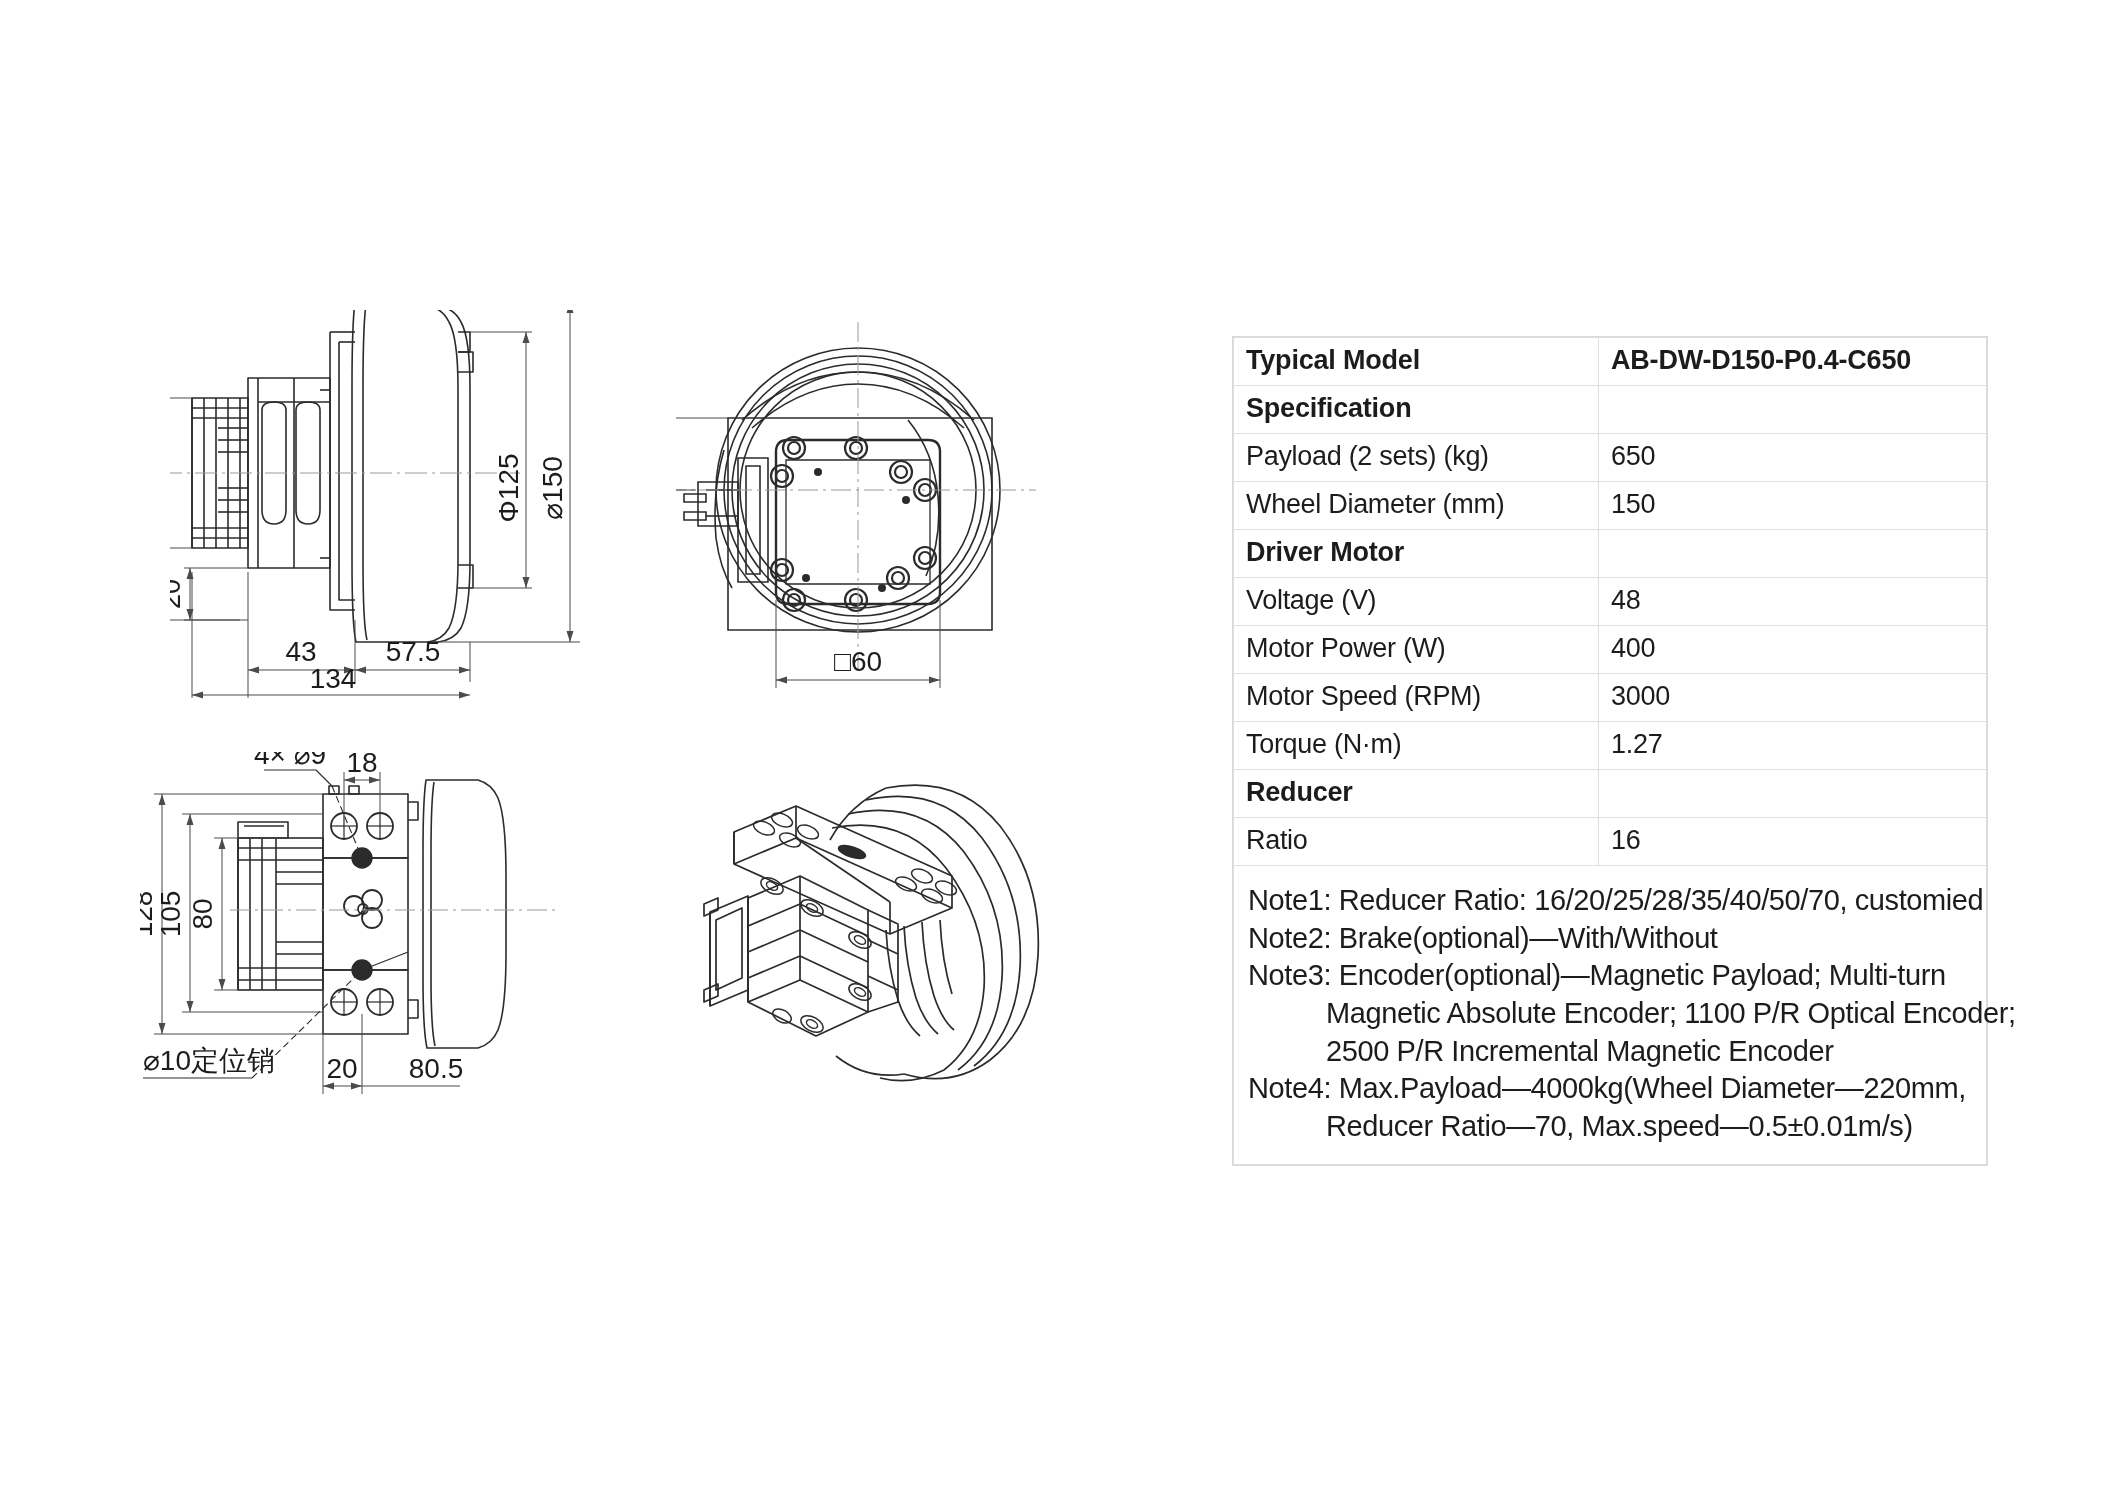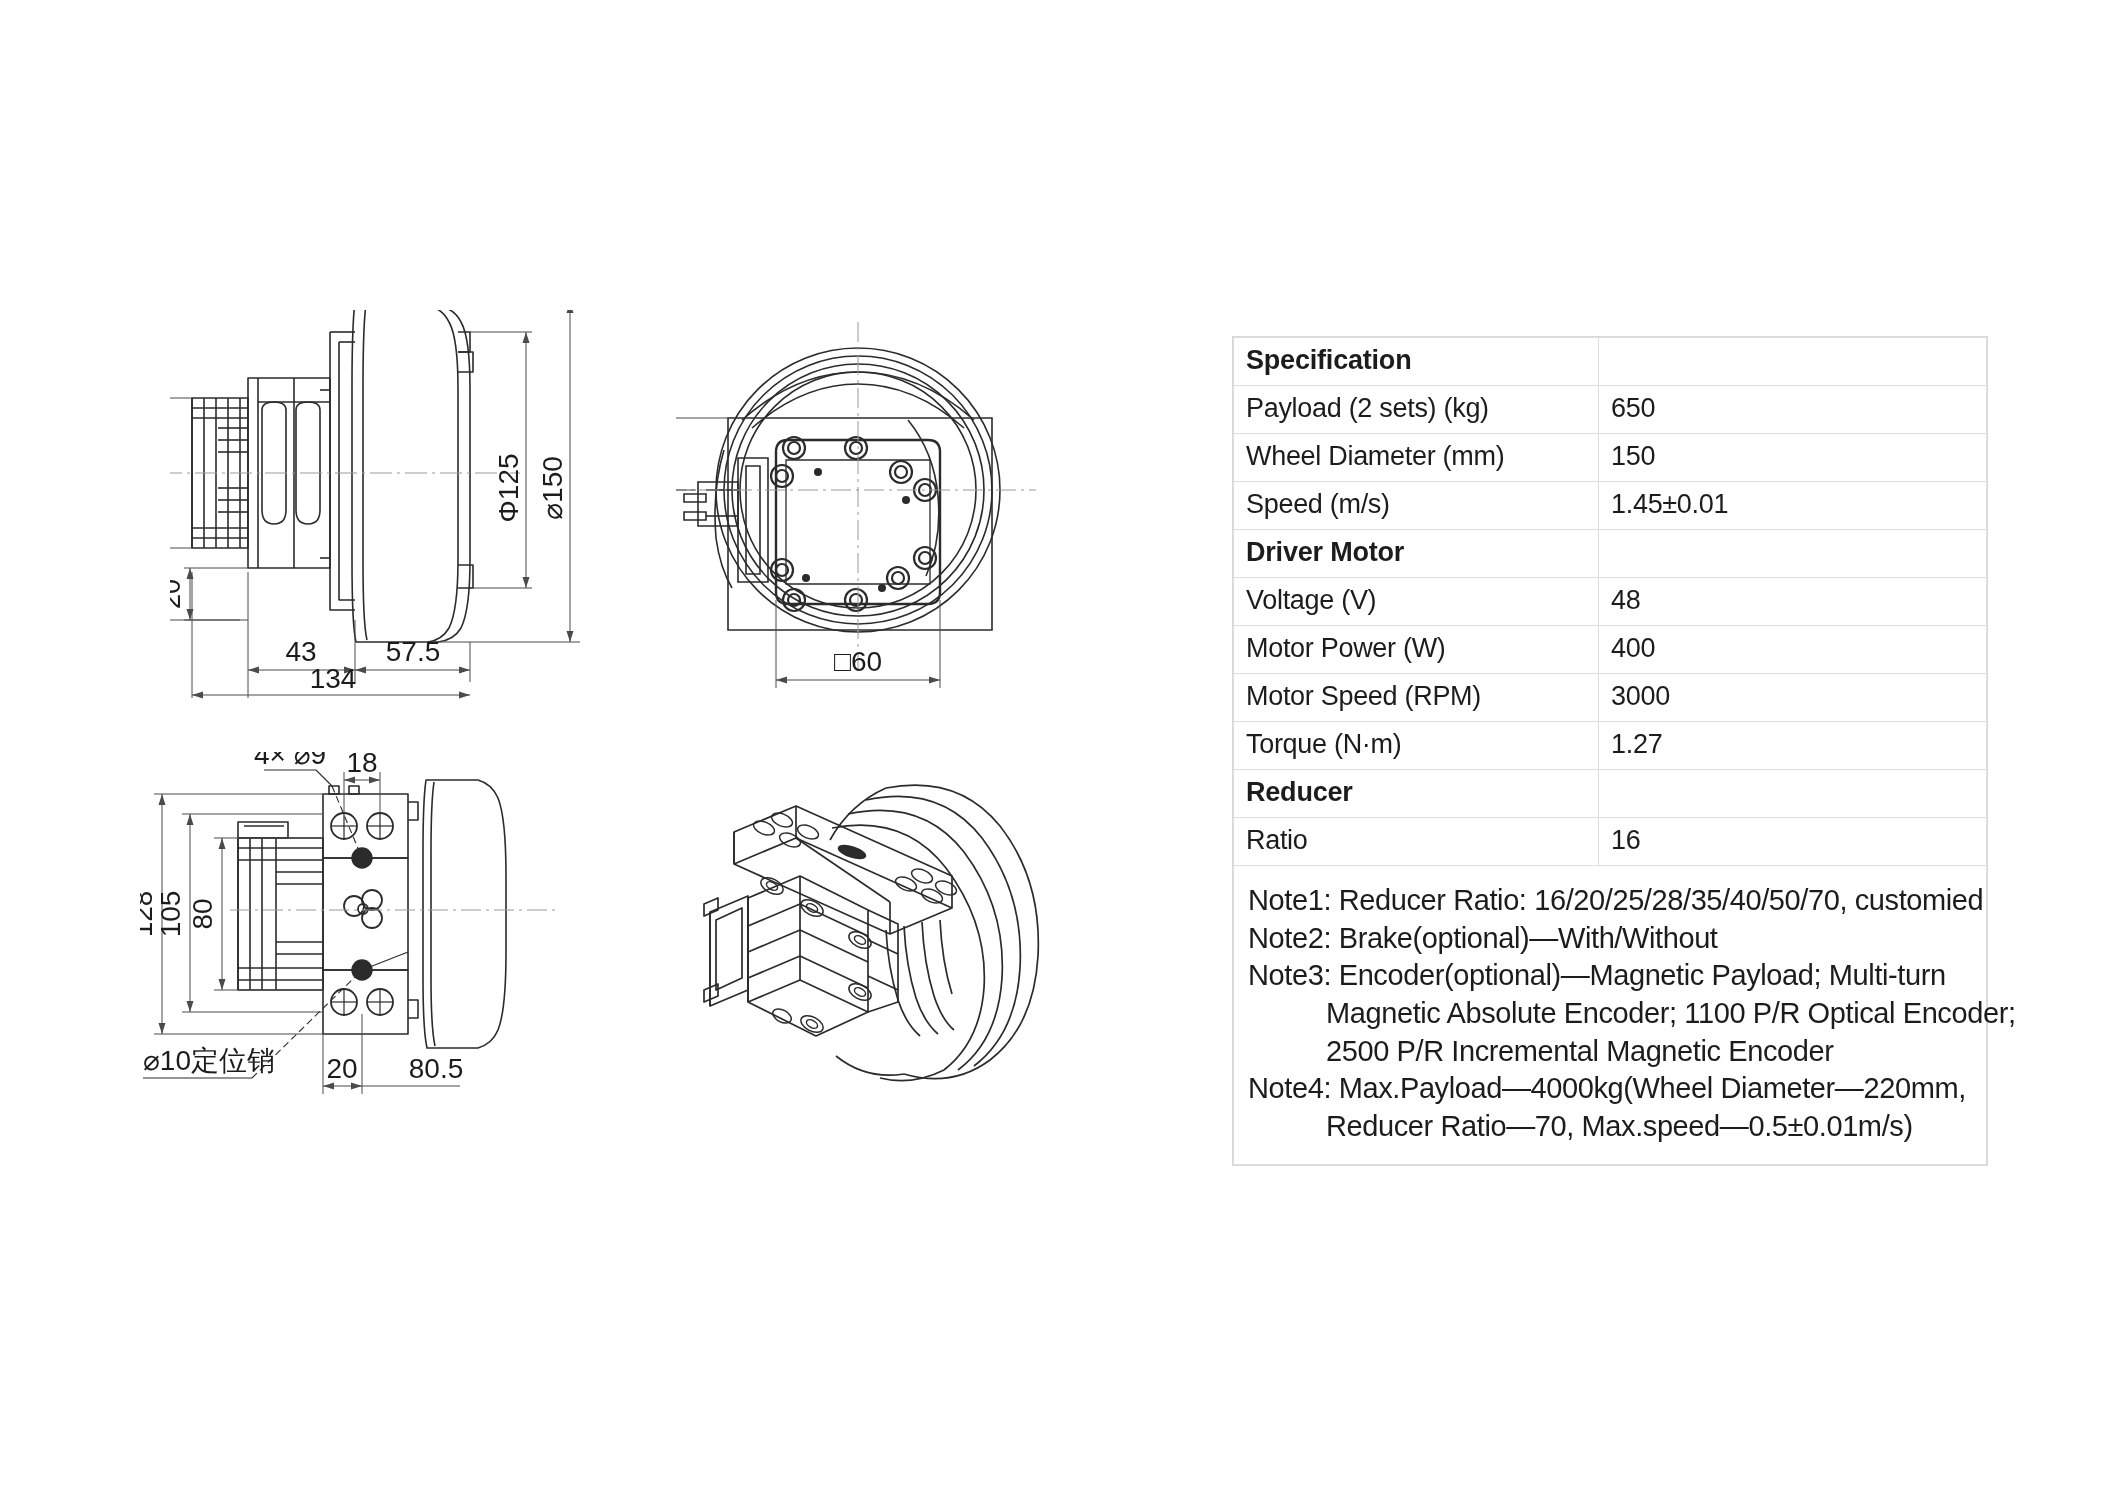--- a/index.html
+++ b/index.html
@@ -485,35 +485,35 @@
         <path d="M178 196 L208 210"></path>
       </g>
     </svg>
   </div>
 
 </div>
 
 <div id="spec-table">
   <table>
     <tbody id="spec-rows">
+        <tr class="header">
+          <td class="label">Typical Model</td>
+          <td class="value">AB-DW-D150-P0.4-C650</td>
+        </tr>
         <tr class="section">
           <td class="label">Specification</td>
           <td class="value"></td>
         </tr>
         <tr class="data">
           <td class="label">Payload (2 sets) (kg)</td>
           <td class="value">650</td>
         </tr>
         <tr class="data">
           <td class="label">Wheel Diameter (mm)</td>
           <td class="value">150</td>
-        </tr>
-        <tr class="data">
-          <td class="label">Speed (m/s)</td>
-          <td class="value">1.45±0.01</td>
         </tr>
         <tr class="section">
           <td class="label">Driver Motor</td>
           <td class="value"></td>
         </tr>
         <tr class="data">
           <td class="label">Voltage (V)</td>
           <td class="value">48</td>
         </tr>
         <tr class="data">

